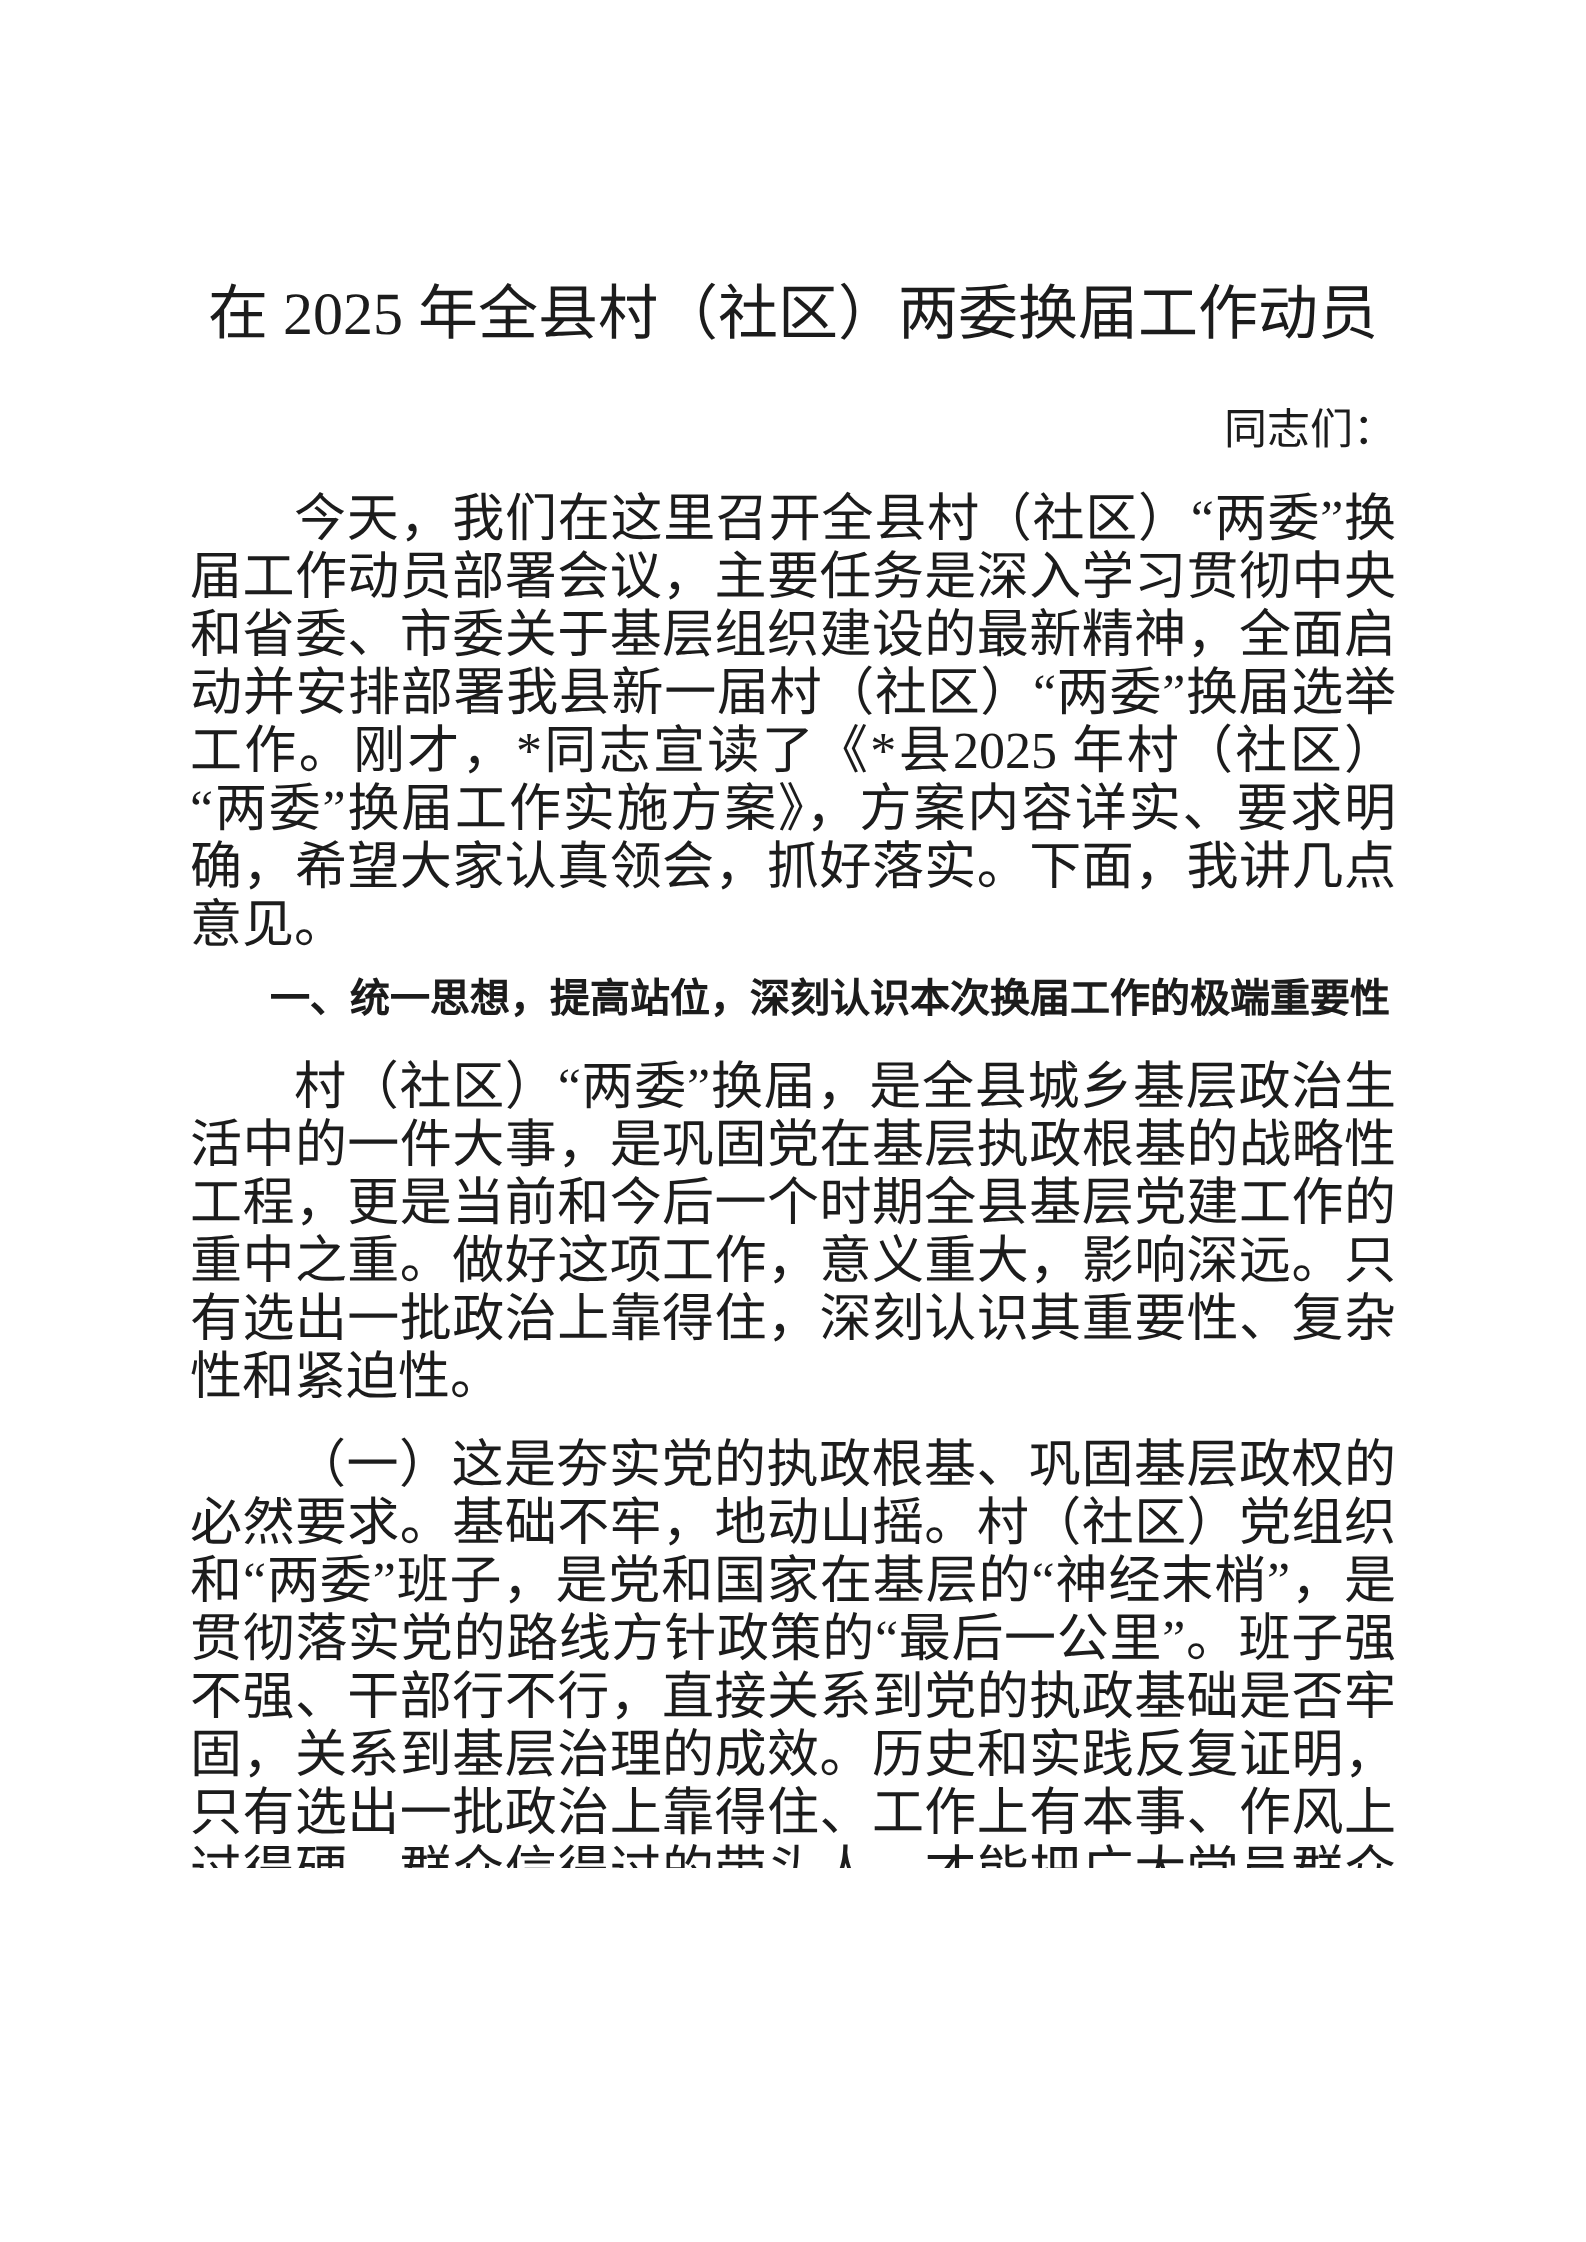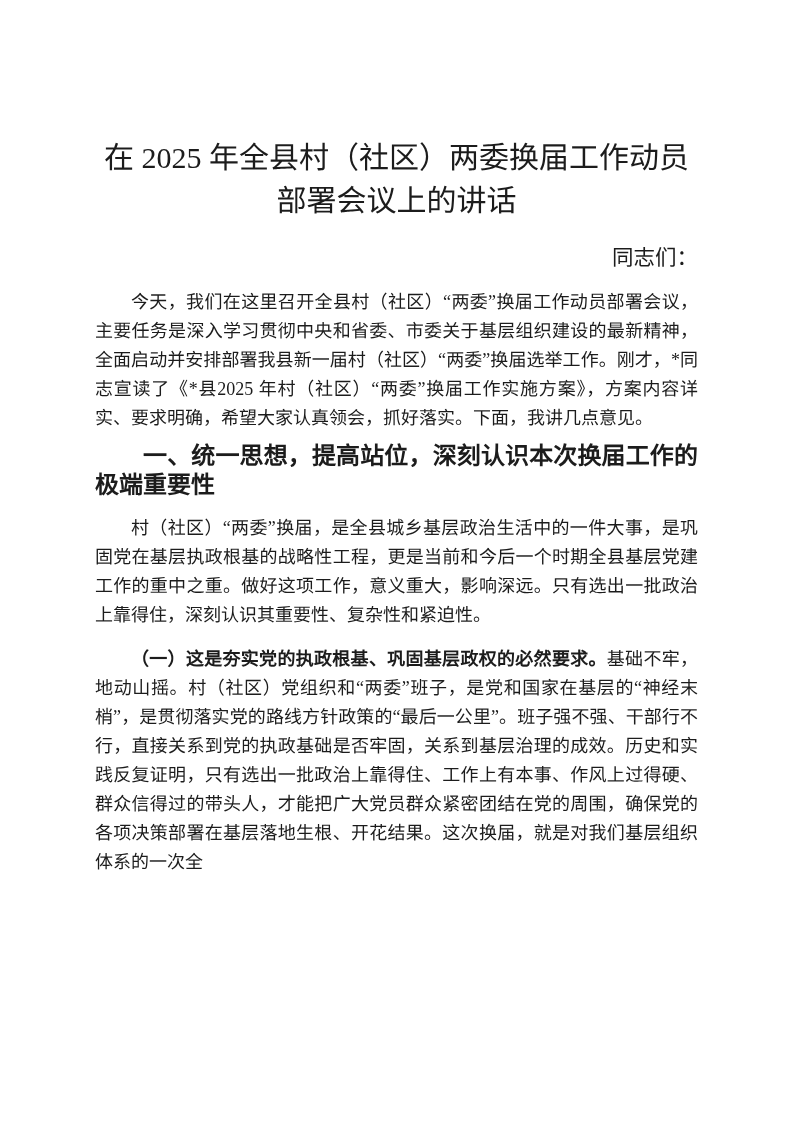--- a/index.html
+++ b/index.html
@@ -29,50 +29,49 @@
     display: block;
   }
   .salutation {
     margin: 22px 0 0 0;
     font-size: 21.5px;
     line-height: 29px;
     text-align: right;
   }
   .body-para {
     margin: 15px 0 0 0;
-    font-size: 18px;
+    font-size: 26px;
     line-height: 29px;
     text-align: justify;
     text-justify: inter-character;
     text-indent: 2em;
   }
   .section-heading {
     margin: 9px 0 0 0;
-    font-size: 24px;
+    font-size: 20px;
     line-height: 29px;
     font-weight: 700;
     text-align: justify;
     text-justify: inter-character;
     text-indent: 2em;
   }
   .after-heading {
     margin-top: 14px;
   }
   .lead {
-    font-weight: 700;
+    font-weight: 400;
   }
 </style>
 </head>
 <body>
 
 <div class="page">
 
   <h1 class="doc-title">
     <span class="title-line">在 2025 年全县村（社区）两委换届工作动员</span>
-    <span class="title-line">部署会议上的讲话</span>
   </h1>
 
   <p class="salutation">同志们：</p>
 
   <p class="body-para">今天，我们在这里召开全县村（社区）“两委”换届工作动员部署会议，主要任务是深入学习贯彻中央和省委、市委关于基层组织建设的最新精神，全面启动并安排部署我县新一届村（社区）“两委”换届选举工作。刚才，*同志宣读了《*县2025 年村（社区）“两委”换届工作实施方案》，方案内容详实、要求明确，希望大家认真领会，抓好落实。下面，我讲几点意见。</p>
 
   <h2 class="section-heading">一、统一思想，提高站位，深刻认识本次换届工作的极端重要性</h2>
 
   <p class="body-para after-heading">村（社区）“两委”换届，是全县城乡基层政治生活中的一件大事，是巩固党在基层执政根基的战略性工程，更是当前和今后一个时期全县基层党建工作的重中之重。做好这项工作，意义重大，影响深远。只有选出一批政治上靠得住，深刻认识其重要性、复杂性和紧迫性。</p>
 

